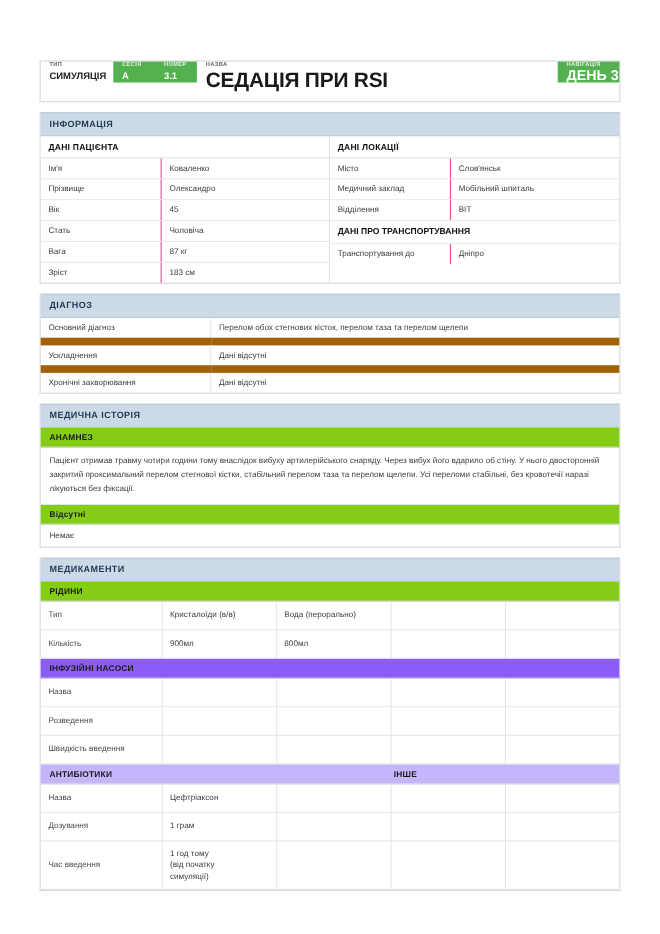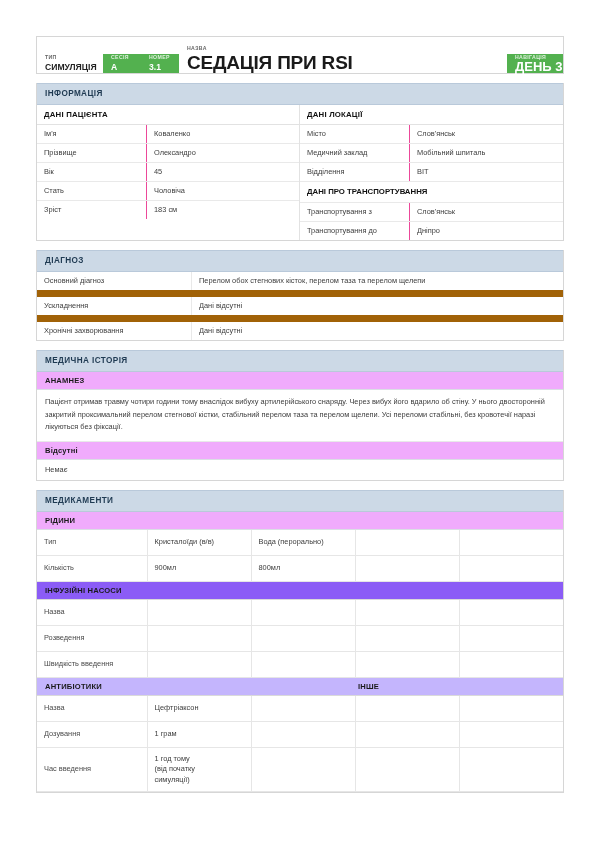--- a/index.html
+++ b/index.html
@@ -19,25 +19,26 @@
     position: relative;
     width: 600px;
     height: 849px;
     box-sizing: border-box;
     padding: 36px 36px 0 36px;
   }
 
   
   .titlebar {
     display: flex;
-    align-items: flex-end;
+    align-items: flex-start;
     height: 38px;
     border: 1px solid #d6d6d6;
     background: #ffffff;
     box-sizing: border-box;
+    margin-top: 19px;
   }
   .tb-cell {
     display: flex;
     flex-direction: column;
     justify-content: center;
     padding: 0 8px;
     box-sizing: border-box;
   }
   .tb-kicker {
     font-size: 5.2px;
@@ -98,21 +99,21 @@
     border-bottom: 1px solid #b9c9da;
     font-size: 8.2px;
     font-weight: bold;
     color: #1f3a52;
     letter-spacing: 0.4px;
     padding: 5px 4px 5px 8px;
     line-height: 10px;
   }
 
   .sub-head {
-    background: #f0abfc;
+    background: #84cc16;
     border-bottom: 1px solid #dadfe4;
     font-size: 7.6px;
     font-weight: bold;
     color: #1a1a1a;
     padding: 4px 8px;
     line-height: 9px;
     letter-spacing: 0.2px;
   }
   .sub-head.plain {
     background: #8b5cf6;
@@ -266,20 +267,24 @@
           </tr>
           <tr>
             <td class="k">Вік</td>
             <td class="v">45</td>
           </tr>
           <tr>
             <td class="k">Стать</td>
             <td class="v">Чоловіча</td>
           </tr>
           <tr>
+            <td class="k">Вага</td>
+            <td class="v">87 кг</td>
+          </tr>
+          <tr>
             <td class="k">Зріст</td>
             <td class="v">183 см</td>
           </tr>
         </tbody>
           </table>
       </div>
 
       <div class="info-col">
         <div class="col-head">ДАНІ ЛОКАЦІЇ</div>
         <table class="kv">
@@ -293,24 +298,20 @@
             <td class="v">Мобільний шпиталь</td>
           </tr>
           <tr>
             <td class="k">Відділення</td>
             <td class="v">ВІТ</td>
           </tr>
           <tr>
             <td class="subhdr" colspan="2">ДАНІ ПРО ТРАНСПОРТУВАННЯ</td>
           </tr>
           <tr>
-            <td class="k">Транспортування з</td>
-            <td class="v">Слов'янськ</td>
-          </tr>
-          <tr>
             <td class="k">Транспортування до</td>
             <td class="v">Дніпро</td>
           </tr>
         </tbody>
           </table>
       </div>
 
     </div>
   </div>
 

